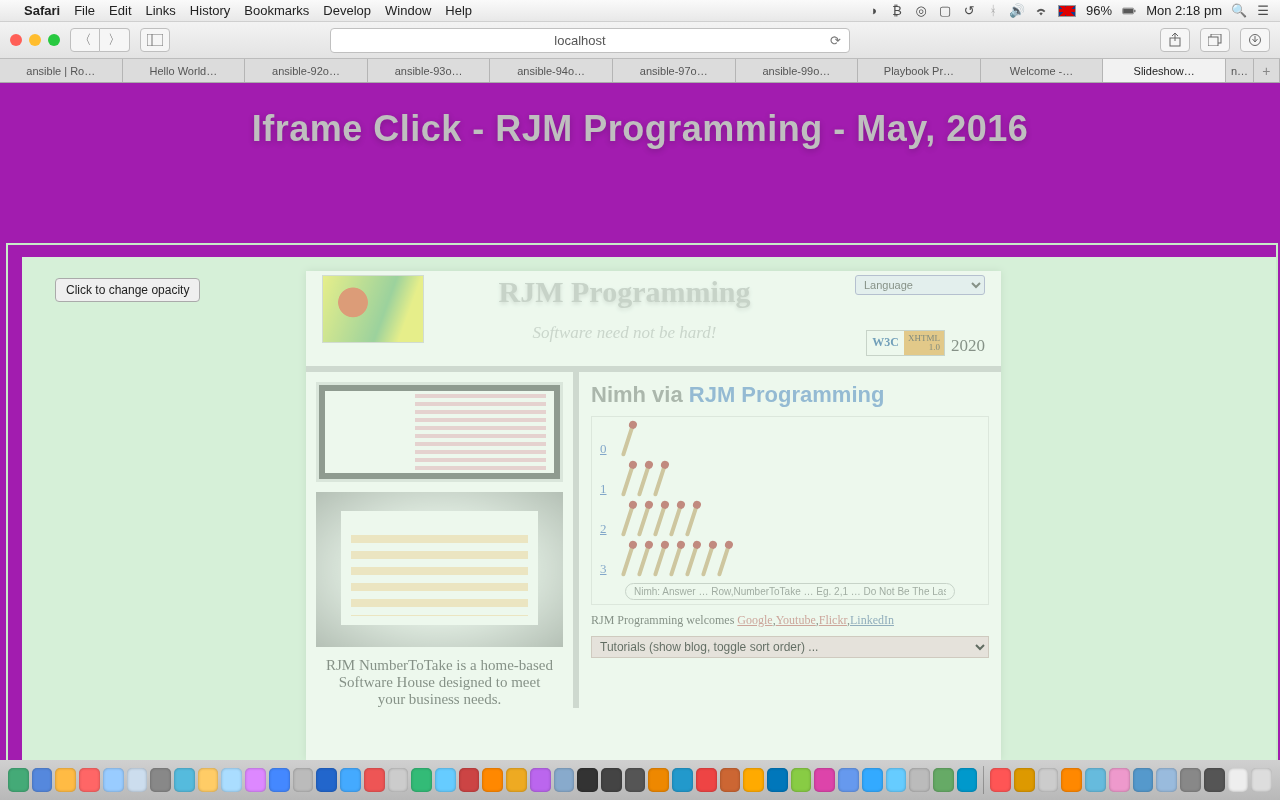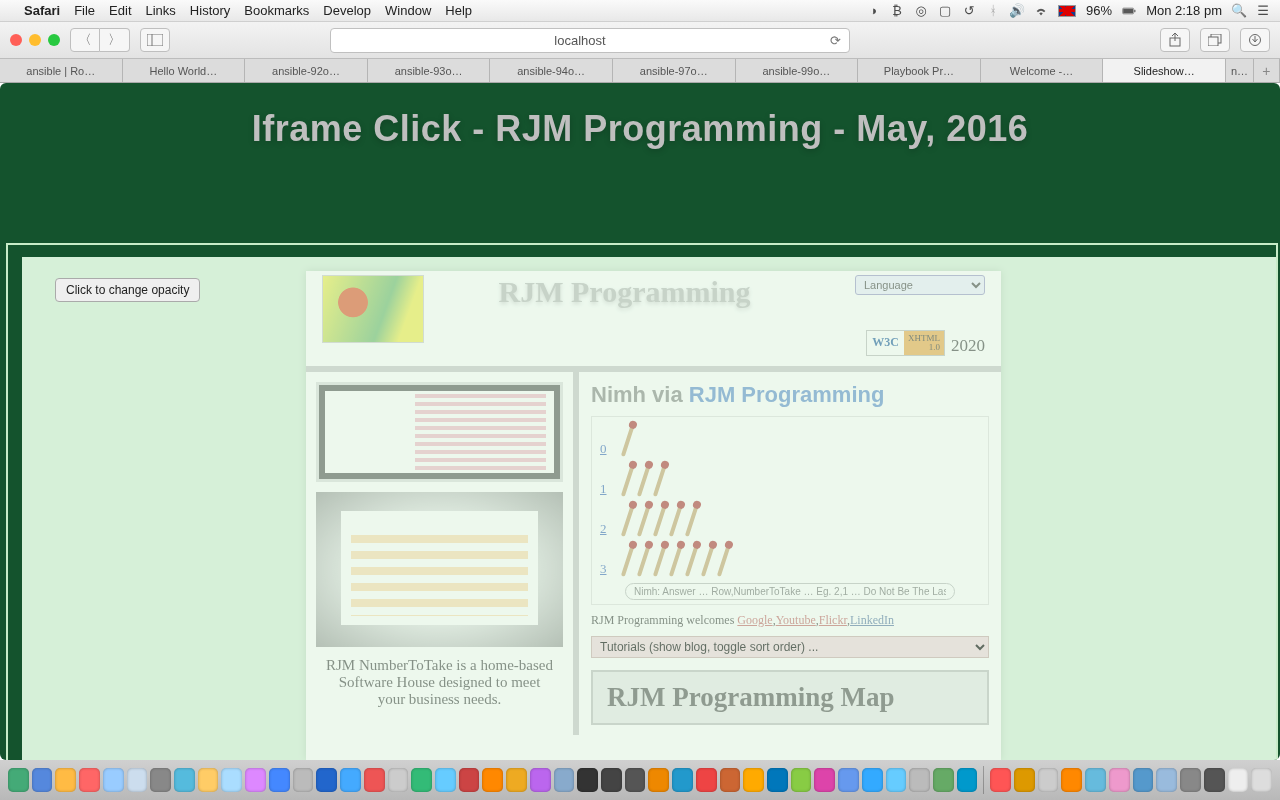--- a/index.html
+++ b/index.html
@@ -33,21 +33,21 @@
   .tool-right { margin-left:auto; display:flex; gap:10px; }
   .tool-right .nav-btn { border-radius:4px; border-left:1px solid #bfbfbf; }
 
   .tabstrip { height:24px; background:#d6d6d6; display:flex; border-bottom:1px solid #aaa; font-size:11px; }
   .tab { flex:1; border-right:1px solid #b5b5b5; display:flex; align-items:center; justify-content:center; padding:0 6px; color:#555; white-space:nowrap; overflow:hidden; text-overflow:ellipsis; background:#dcdcdc; }
   .tab.active { background:#f2f2f2; color:#222; }
   .tab.narrow { flex:0 0 28px; }
   .tab.plus { flex:0 0 26px; font-size:14px; color:#888; }
 
   
-  .viewport { position:relative; height:calc(100% - 22px - 37px - 24px - 40px); background:#14532d; overflow:hidden;border-radius:6px; }
+  .viewport { position:relative; height:calc(100% - 22px - 37px - 24px - 40px); background:#a21caf; overflow:hidden; }
   .pagetitle { text-align:center; font-size:36px; font-weight:600; color:#bfbfbf; text-shadow:0 2px 6px rgba(0,0,0,.2); margin-top:25px; letter-spacing:.5px; }
 
   .outer-box { position:absolute; left:6px; top:160px; right:2px; bottom:0; border:2px solid #c8ecc8; border-bottom:none; }
   .mint { position:absolute; left:14px; top:12px; right:0; bottom:0; background:#d6f0d8; }
 
   .opacity-btn { position:absolute; left:55px; top:195px; z-index:20; padding:4px 10px; border:1px solid #aaa; border-radius:4px; background:#efefef; font-size:12px; color:#222; }
 
   .site { position:absolute; left:306px; top:188px; width:695px; bottom:0; background:#fff; box-shadow:0 0 8px rgba(0,0,0,.15); }
   .faded { filter:opacity(.55) saturate(.9); pointer-events:auto; }
 
@@ -209,20 +209,21 @@
   </div>
 
   <button class="opacity-btn">Click to change opacity</button>
 
   <div class="site faded">
 
     <div class="header-row">
       <div class="logo"></div>
       <div class="brand">
         <h1>RJM Programming</h1>
+        <div class="tag">Software need not be hard!</div>
       </div>
       <div class="header-right">
         <select class="lang-sel">
           <option>Language</option>
         </select>
         <div class="w3c-row">
           <div class="w3c-badge">
             <div class="w3c-l">W3C</div>
             <div class="w3c-r"><span>XHTML</span><br><span>1.0</span></div>
           </div>
@@ -281,21 +282,20 @@
           <input class="nimh-input" placeholder="Nimh: Answer … Row,NumberToTake … Eg. 2,1 … Do Not Be The Last Person to Take One" style="">
         </div>
 
         <div class="smalltext">
           <span>RJM Programming welcomes </span><a class="g">Google</a>,<a class="g">Youtube</a>,<a class="g">Flickr</a>,<a class="b">LinkedIn</a>
         </div>
         <select class="tut-sel">
           <option>Tutorials (show blog, toggle sort order) ...</option>
         </select>
 
-        <div class="maphdr">RJM Programming Map</div>
       </div>
     </div>
   </div>
 </div>
 
 <div class="dock-wrap" id="dock">
     <div class="dock-ic" style="background: rgb(68, 170, 119);"></div>
     <div class="dock-ic" style="background: rgb(85, 136, 221);"></div>
     <div class="dock-ic" style="background: rgb(255, 187, 68);"></div>
     <div class="dock-ic" style="background: rgb(255, 102, 102);"></div>

